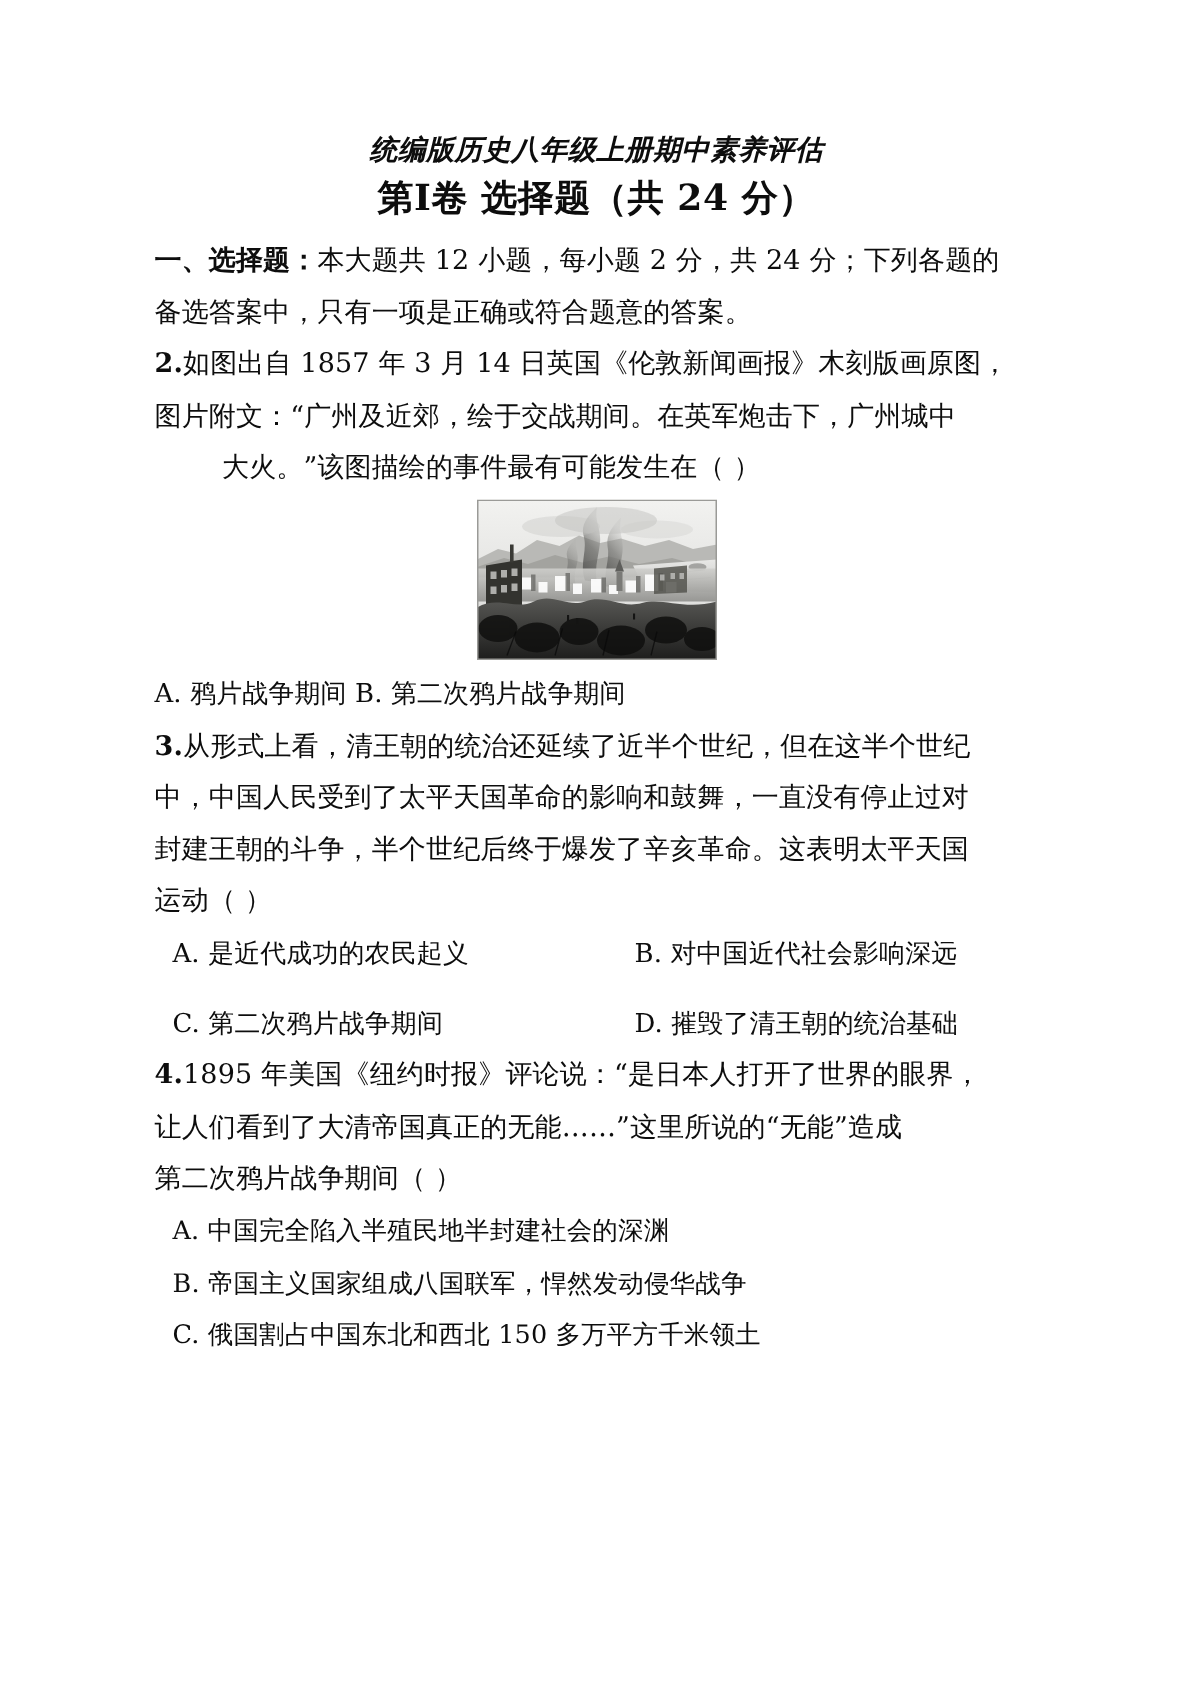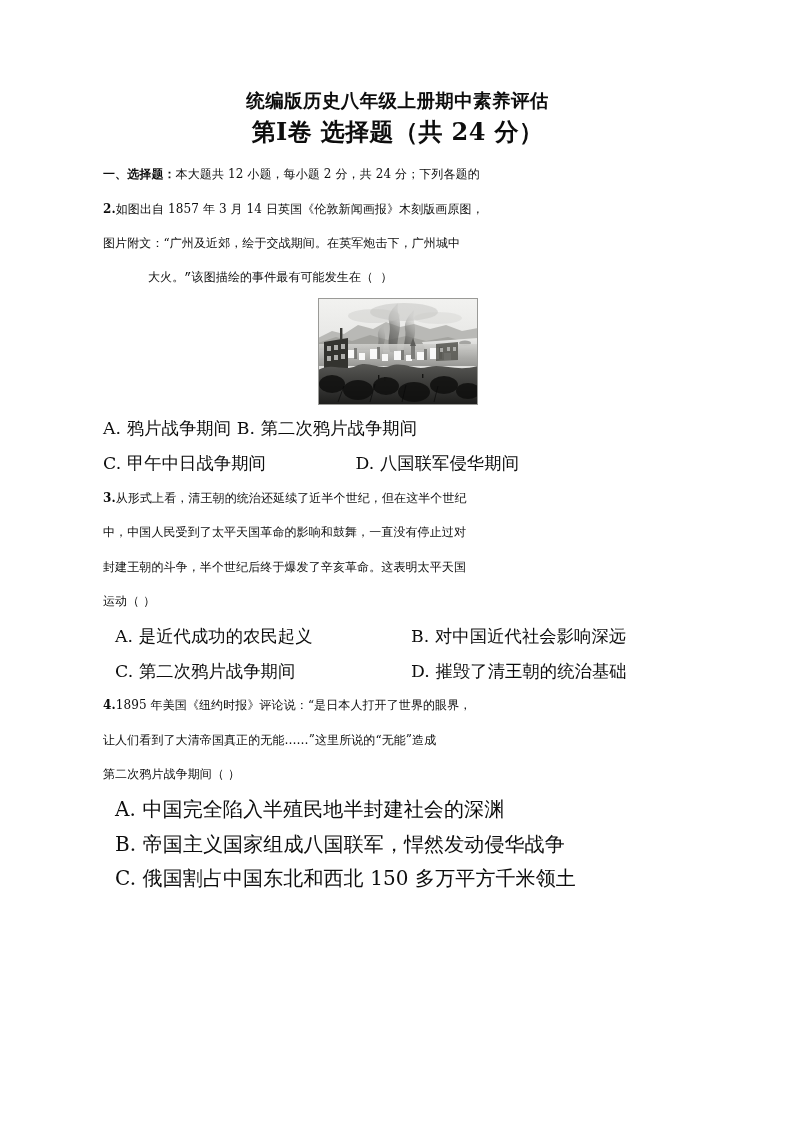--- a/index.html
+++ b/index.html
@@ -33,73 +33,74 @@
   }
 
   
   .doc-title {
     text-align: center;
     font-size: 18.5px;
     font-weight: bold;
     letter-spacing: 0.4px;
     line-height: 30px;
     margin: 0;
+    font-style: italic;
   }
   .doc-subtitle {
     text-align: center;
     font-size: 24px;
     font-weight: bold;
     letter-spacing: 0.4px;
     line-height: 31px;
     margin: 0 0 10px 0;
   }
 
   
   .para {
-    font-size: 12px;
+    font-size: 18px;
     line-height: 34.6px;
     text-align: justify;
     text-justify: inter-character;
     margin: 0;
     letter-spacing: 0.1px;
   }
   .para.nojustify { text-align: left; }
 
   .lead { font-weight: bold; }
 
   .qnum {
     font-weight: bold;
   }
 
   .indent-line {
     display: block;
     text-indent: 45px;
-    font-family: Liberation Mono, monospace;
   }
 
   
   .opt-row {
     font-size: 17.3px;
     line-height: 34.6px;
     margin: 0;
     white-space: pre;
     letter-spacing: 0.1px;
   }
 
   .opt-grid2 {
     display: grid;
     grid-template-columns: 296px 293px;
     font-size: 17.3px;
     line-height: 34.6px;
     letter-spacing: 0.1px;
+    gap: 12px;
   }
   .opt-grid2 > div { white-space: nowrap; }
 
   .opt-stack > div {
-    font-size: 20px;
+    font-size: 17px;
     line-height: 34.6px;
     letter-spacing: 0.1px;
     white-space: nowrap;
   }
 
   .opt-pad { padding-left: 12px; }
 
   
   .figure-wrap {
     width: 100%;
@@ -116,20 +117,21 @@
 </head>
 <body>
 
 <div class="page">
   <div class="content">
 
     <div class="doc-title">统编版历史八年级上册期中素养评估</div>
     <div class="doc-subtitle">第Ⅰ卷 选择题（共 24 分）</div>
 
     <p class="para"><span class="lead">一、选择题：</span><span>本大题共 12 小题，每小题 2 分，共 24 分；下列各题的</span></p>
+    <p class="para nojustify"><span>备选答案中，只有一项是正确或符合题意的答案。</span></p>
 
 
     <div>
       <p class="para"><span class="qnum">2.</span><span>如图出自 1857 年 3 月 14 日英国《伦敦新闻画报》木刻版画原图，</span></p>
       <p class="para"><span>图片附文：“广州及近郊，绘于交战期间。在英军炮击下，广州城中</span></p>
       <p class="para nojustify">
           <span class="indent-line">大火。”该图描绘的事件最有可能发生在（          ）</span>
         </p>
 
       <div class="figure-wrap">
@@ -244,21 +246,20 @@
             <rect x="60" y="77" width="1.4" height="4"></rect>
             <rect x="66" y="79" width="1.4" height="4"></rect>
             <rect x="104" y="76" width="1.4" height="4"></rect>
           </g>
 
           <rect x="0.5" y="0.5" width="159" height="106" fill="none" stroke="#9a9a97" stroke-width="1"></rect>
         </svg>
       </div>
 
       <p class="opt-row">A. 鸦片战争期间 B. 第二次鸦片战争期间</p>
-      <p class="opt-row">C. 甲午中日战争期间                D. 八国联军侵华期间</p>
     </div>
 
     <div>
       <p class="para"><span class="qnum">3.</span><span>从形式上看，清王朝的统治还延续了近半个世纪，但在这半个世纪</span></p>
       <p class="para"><span>中，中国人民受到了太平天国革命的影响和鼓舞，一直没有停止过对</span></p>
       <p class="para"><span>封建王朝的斗争，半个世纪后终于爆发了辛亥革命。这表明太平天国</span></p>
       <p class="para nojustify"><span>运动（          ）</span></p>
 
       <div class="opt-grid2 opt-pad">
         <div>A. 是近代成功的农民起义</div>

